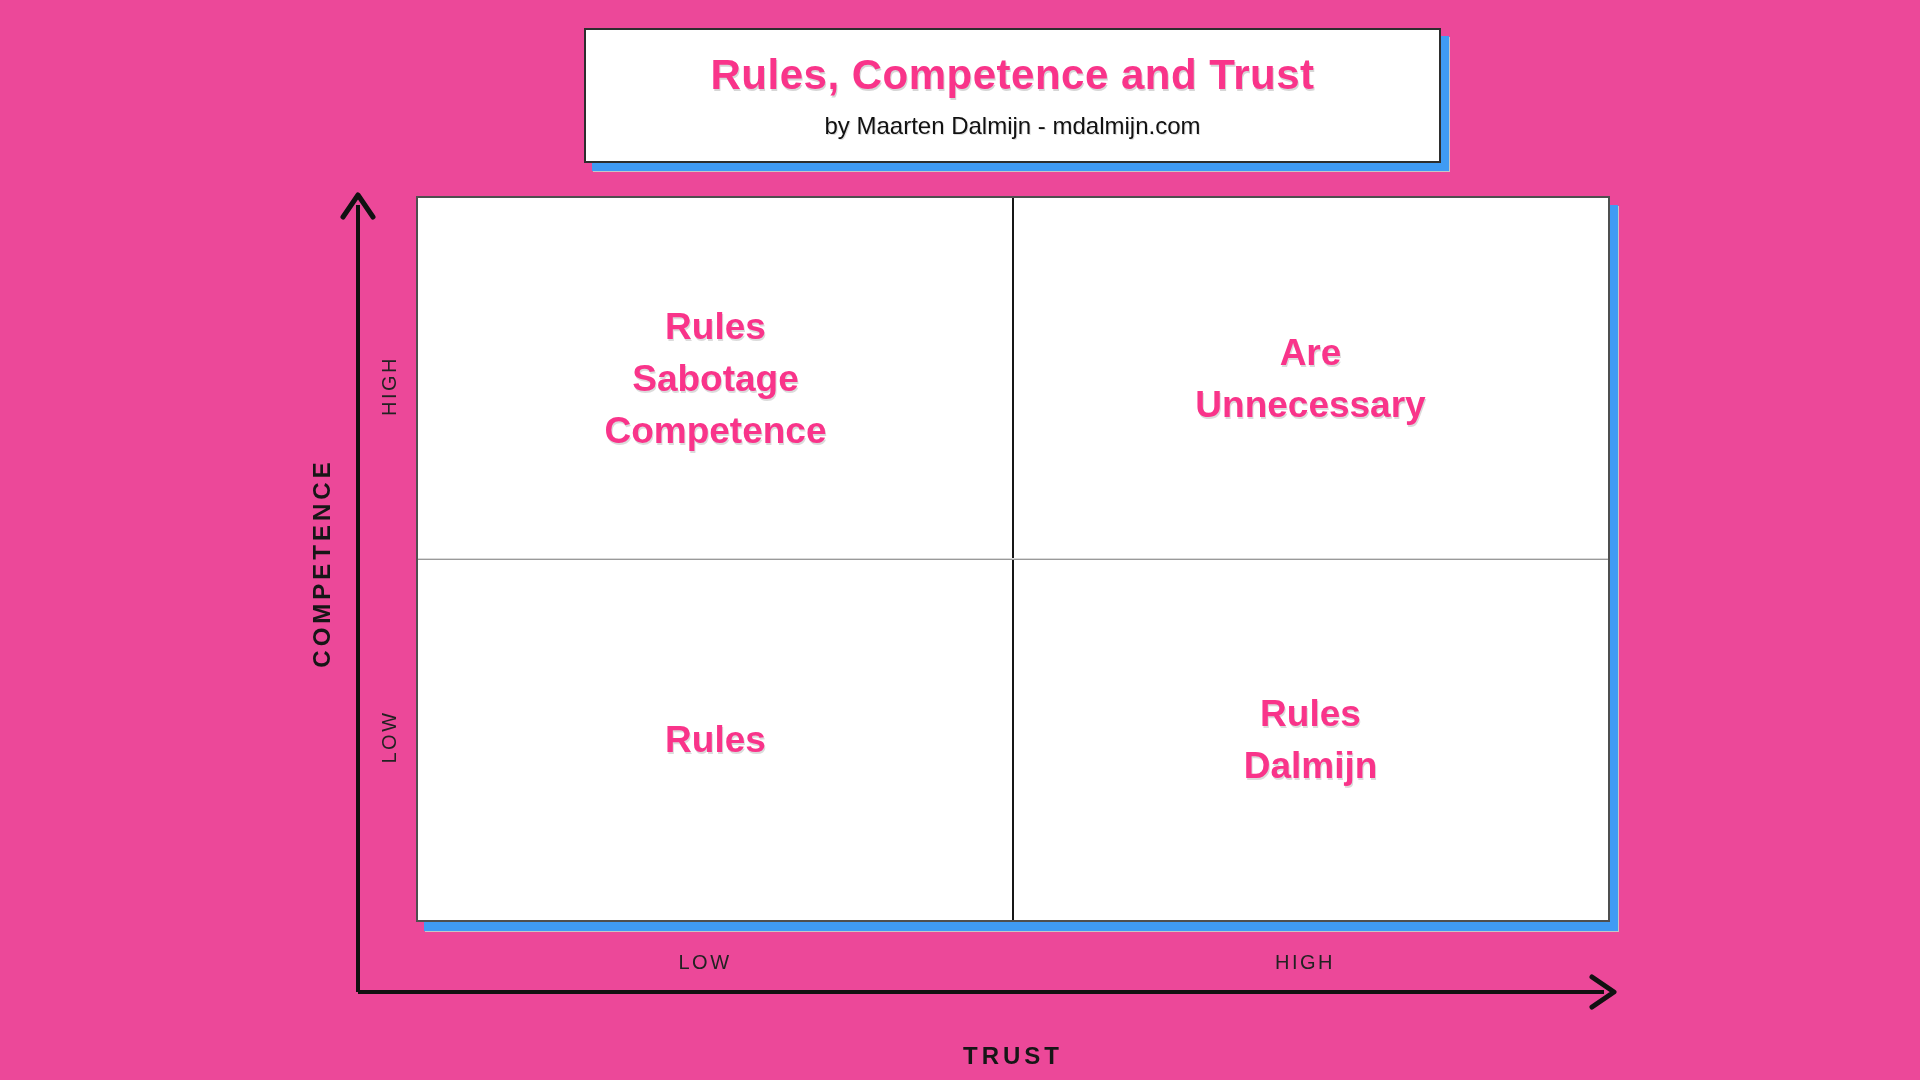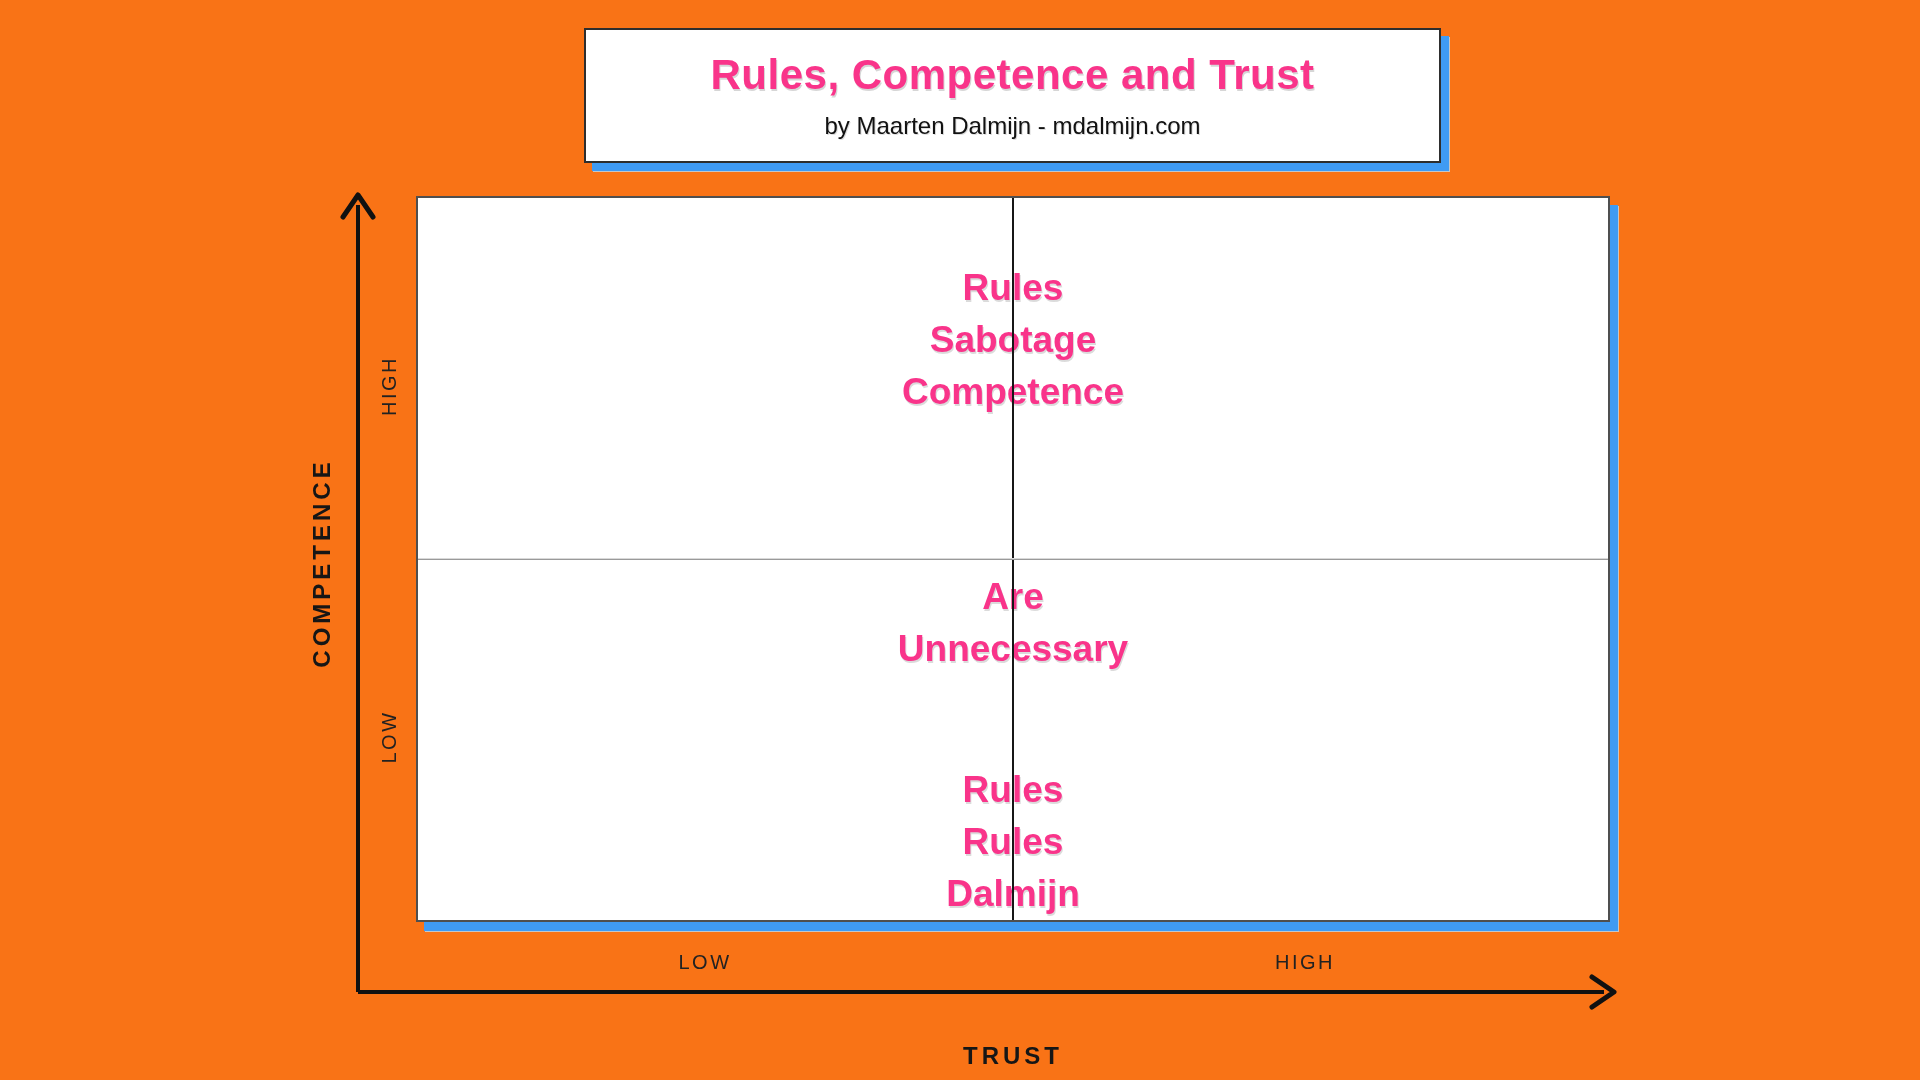--- a/index.html
+++ b/index.html
@@ -1,20 +1,20 @@
 <!DOCTYPE html>
 <html><head>
 <meta charset="utf-8">
 <style>
   html, body { margin: 0; padding: 0; background: #ffffff; }
   .canvas {
     position: relative;
     width: 1920px;
     height: 1080px;
-    background: #f97316;
+    background: #ec4899;
     overflow: hidden;
     font-family: "Liberation Sans", sans-serif;
     color: #1d1d1d;
   }
 
   
   .title-card {
     position: absolute;
     left: 584px; top: 28px;
     width: 857px; height: 135px;
@@ -47,21 +47,21 @@
   
   .matrix {
     position: absolute;
     left: 416px; top: 196px;
     width: 1194px; height: 726px;
     background: #ffffff;
     border: 2px solid #4f4f4f;
     box-shadow: 8px 9px 0 0 #3f9bf4, 9px 10px 0 0 #c6c6c6;
     box-sizing: border-box;
     display: grid;
-    grid-template-columns: 1fr;
+    grid-template-columns: 1fr 1fr;
     grid-template-rows: 1fr 1fr;
   }
   .divider-v {
     position: absolute;
     left: 50%; top: 0;
     width: 2px; height: 100%;
     margin-left: -1px;
     background: #161616;
   }
   .divider-h {

